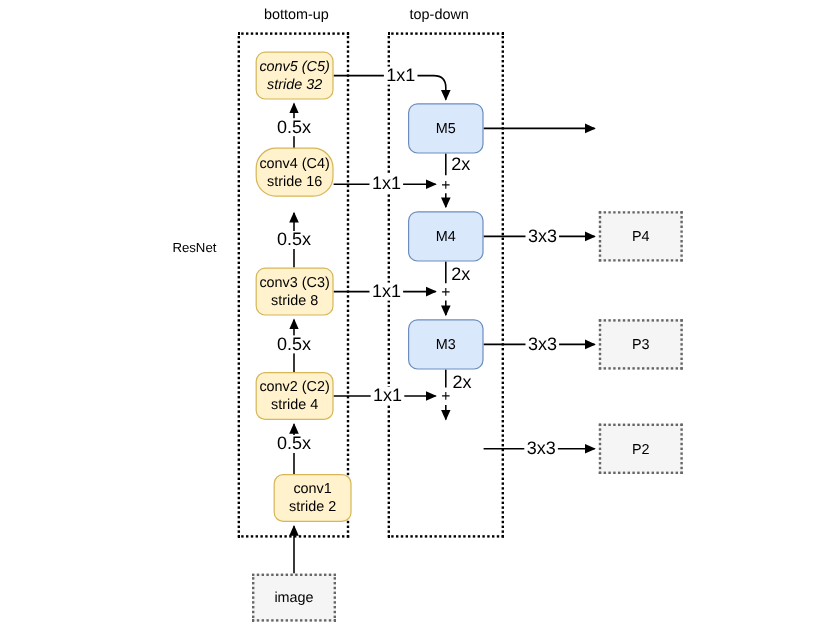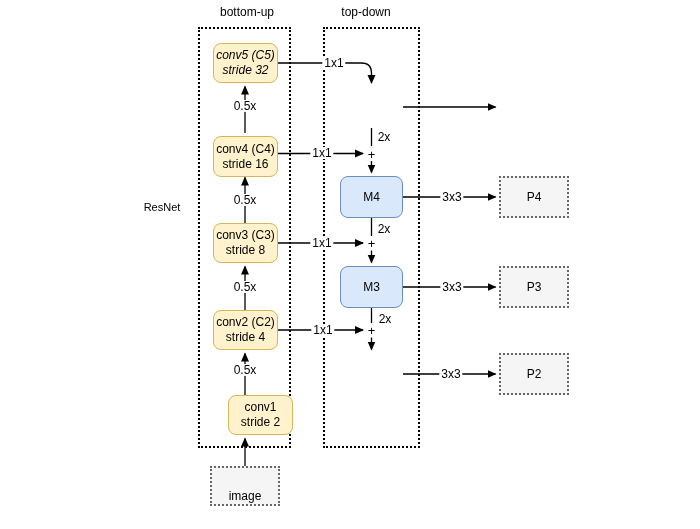--- a/index.html
+++ b/index.html
@@ -22,21 +22,21 @@
   .output   { background:#F5F5F5; border:2px dotted #666666; }
   .hdr {
     position:absolute; font-size:12px; transform:translateX(-50%);
     white-space:nowrap;
   }
   .resnet {
     position:absolute; font-size:11px; transform:translate(-50%,-50%);
     white-space:nowrap;
   }
   .edge-label {
-    position:absolute; font-size:12px; background:#ffffff; padding:0 2px;
+    position:absolute; font-size:15px; background:#ffffff; padding:0 2px;
     transform:translate(-50%,-50%); white-space:nowrap; line-height:1;
   }
   .plus-label {
     position:absolute; font-size:13px; transform:translate(-50%,-50%);
     white-space:nowrap; line-height:1;
   }
 </style>
 </head>
 <body>
 
@@ -86,55 +86,58 @@
 
   <div class="hdr" style="left:247px; top:5px;">bottom-up</div>
   <div class="hdr" style="left:366px; top:5px;">top-down</div>
 
   <div class="resnet" style="left:162px; top:207px;">ResNet</div>
 
   <div class="box backbone" style="left:213px; top:43px; width:65px; height:40px;font-style:italic;">
     <span>conv5 (C5)</span>
     <span>stride 32</span>
   </div>
-  <div class="box backbone" style="left:213px; top:136px; width:65px; height:41px;">
+  <div class="box backbone" style="left:213px; top:123px; width:65px; height:41px;border-radius:17px;">
     <span>conv4 (C4)</span>
     <span>stride 16</span>
   </div>
   <div class="box backbone" style="left:213px; top:223px; width:65px; height:40px;">
     <span>conv3 (C3)</span>
     <span>stride 8</span>
   </div>
   <div class="box backbone" style="left:213px; top:310px; width:65px; height:40px;">
     <span>conv2 (C2)</span>
     <span>stride 4</span>
   </div>
   <div class="box backbone" style="left:228px; top:395px; width:65px; height:40px;">
     <span>conv1</span>
     <span>stride 2</span>
   </div>
 
+  <div class="box merged" style="left:340px; top:86px; width:63px; height:42px;">
+    <span>M5</span>
+  </div>
   <div class="box merged" style="left:340px; top:176px; width:63px; height:42px;text-align:center;">
     <span>M4</span>
   </div>
   <div class="box merged" style="left:340px; top:266px; width:63px; height:42px;">
     <span>M3</span>
   </div>
 
   <div class="box output" style="left:499px; top:176px; width:70px; height:42px;">
     <span>P4</span>
   </div>
   <div class="box output" style="left:499px; top:266px; width:70px; height:42px;">
     <span>P3</span>
   </div>
   <div class="box output" style="left:499px; top:353px; width:70px; height:42px;">
     <span>P2</span>
   </div>
 
-  <div class="box output" style="left:210px; top:466px; width:70px; height:40px;justify-content:flex-end;">
+  <div class="box output" style="left:210px; top:478px; width:70px; height:40px;">
     <span>image</span>
   </div>
 
   <div class="edge-label" style="left:334px; top:63px;">1x1</div>
   <div class="edge-label" style="left:322px; top:153px;">1x1</div>
   <div class="edge-label" style="left:322px; top:243px;">1x1</div>
   <div class="edge-label" style="left:323px; top:330px;">1x1</div>
 
   <div class="edge-label" style="left:245px; top:106px;">0.5x</div>
   <div class="edge-label" style="left:245px; top:200px;">0.5x</div>

